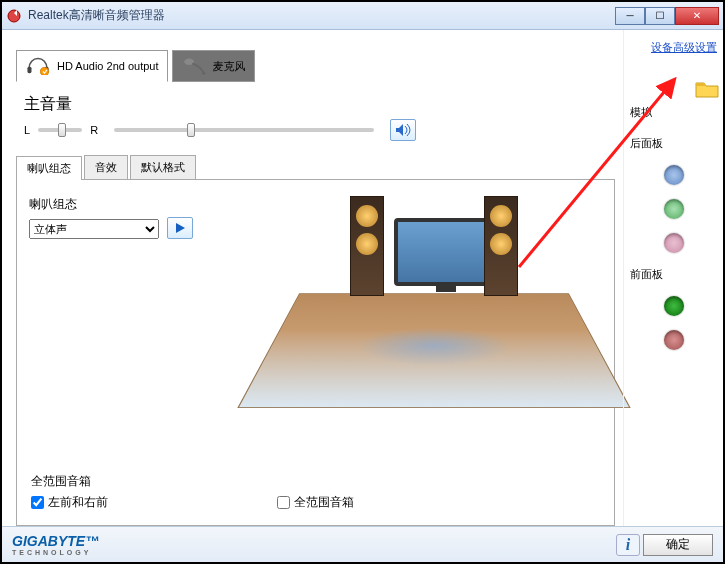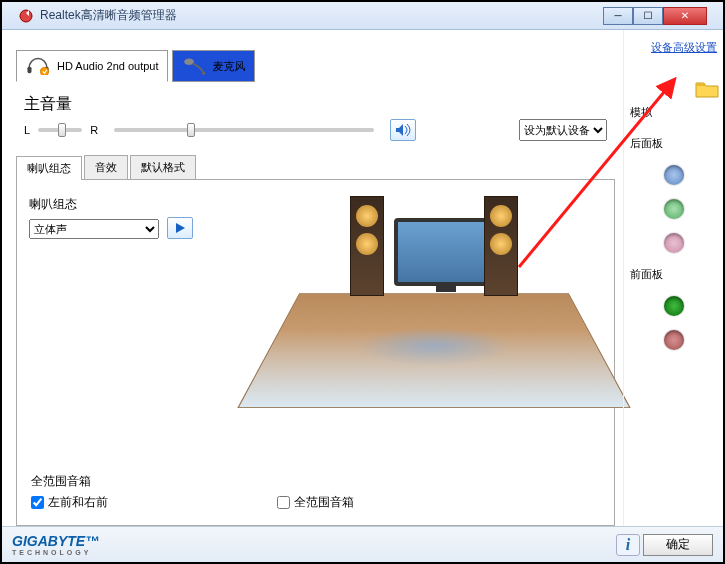--- a/index.html
+++ b/index.html
@@ -1,33 +1,33 @@
 <!DOCTYPE html>
 <html><head>
 <meta charset="utf-8">
 <style>
 * { box-sizing: border-box; margin: 0; padding: 0; font-family: "Microsoft YaHei", Tahoma, sans-serif; }
 body { width: 725px; height: 564px; border: 2px solid #000; background: #fff; overflow: hidden; position: relative; }
 
 
-.titlebar { height: 28px; background: linear-gradient(#e8f0fb, #d5e3f7); display: flex; align-items: center; padding: 0 16px; border-bottom: 1px solid #a8bdd8; }
+.titlebar { height: 28px; background: linear-gradient(#e8f0fb, #d5e3f7); display: flex; align-items: center; padding: 0 4px; border-bottom: 1px solid #a8bdd8; }
 .titlebar .icon { width: 16px; height: 16px; margin-right: 6px; }
 .titlebar .title { font-size: 12px; color: #2a3f5f; flex: 1; }
 .win-buttons { display: flex; gap: 0; margin-left: auto; }
 .win-btn { width: 30px; height: 18px; border: 1px solid #5a7aa8; background: linear-gradient(#e4eefe,#c2d7f0); font-size: 10px; display: flex; align-items: center; justify-content: center; cursor: pointer; }
 .win-btn.close { width: 44px; background: linear-gradient(#e77,#c33); color: #fff; border-color: #a22; }
 
 
 .content { display: flex; height: calc(100% - 28px - 36px); }
 .left-panel { flex: 1; padding: 8px 8px 0 14px; display: flex; flex-direction: column; }
 .right-panel { width: 100px; padding: 10px 6px; border-left: 1px solid #eee; position: relative; }
 
 
 .out-tabs { display: flex; gap: 4px; align-items: flex-end; height: 44px; }
-.out-tab { border: 1px solid #999; padding: 4px 8px; display: flex; align-items: center; gap: 6px; font-size: 11px; background: #1d4ed8; cursor: pointer; }
+.out-tab { border: 1px solid #999; padding: 4px 8px; display: flex; align-items: center; gap: 6px; font-size: 11px; background: #737373; cursor: pointer; }
 .out-tab.active { background: #fff; border-bottom: 1px solid #fff; }
 .out-icon svg { width: 26px; height: 20px; }
 
 
 .vol-section { margin-top: 12px; }
 .vol-label { font-size: 16px; margin-bottom: 4px; padding-left: 8px; }
 .vol-row { display: flex; align-items: center; gap: 8px; padding-left: 8px; }
 .vol-lr { font-size: 11px; }
 .slider { height: 4px; background: #ccc; position: relative; border-radius: 2px; }
 .slider .thumb { position: absolute; top: -5px; width: 8px; height: 14px; background: linear-gradient(#fff,#ddd); border:1px solid #888; border-radius:2px; cursor: pointer; }
@@ -144,25 +144,20 @@
         <span class="vol-lr">R</span>
         <div class="slider main">
             <div class="thumb" style="left:28%"></div>
           </div>
         <div class="mute-btn">
           <svg width="16" height="14" viewBox="0 0 16 14">
               <path d="M1 5h3l4-4v12l-4-4H1z" fill="#2a6ac8"></path>
               <path d="M10 3q4 4 0 8 M12 1q6 6 0 12" stroke="#2a6ac8" fill="none"></path>
             </svg>
         </div>
-        <div class="def-dev">
-          <select>
-            <option>设为默认设备</option>
-          </select>
-        </div>
       </div>
     </div>
 
     <div class="inner-tabs">
       <div class="inner-tab active">喇叭组态</div>
       <div class="inner-tab">音效</div>
       <div class="inner-tab">默认格式</div>
     </div>
 
     <div class="inner-panel">

